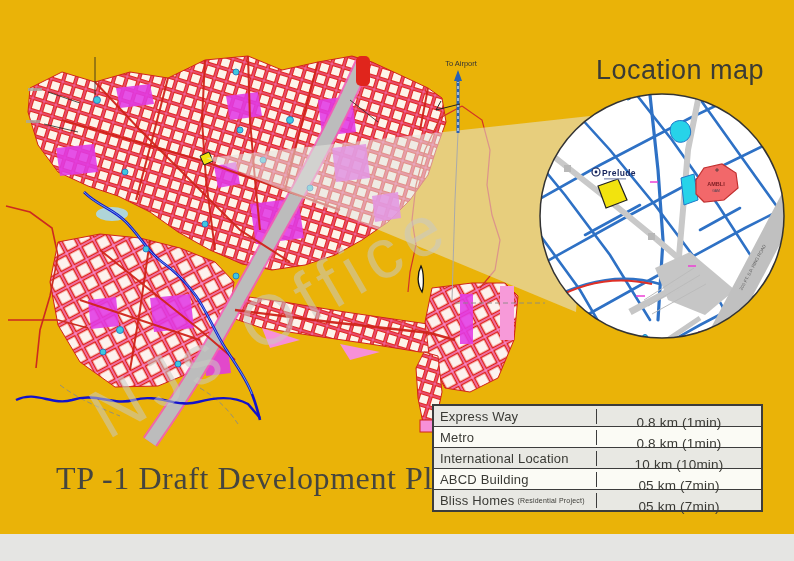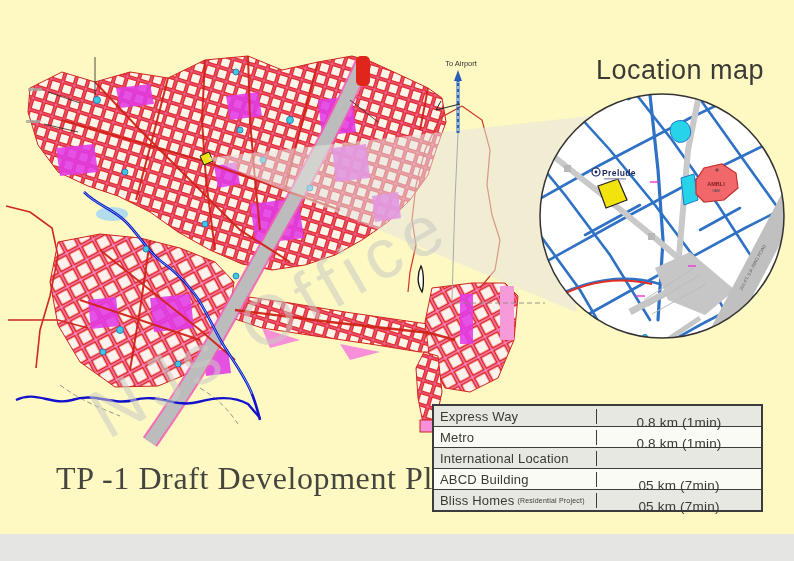--- a/index.html
+++ b/index.html
@@ -1,16 +1,16 @@
 <!DOCTYPE html>
 <html><head>
 <meta charset="utf-8">
 <style>
   html,body{margin:0;padding:0;background:#d8d8d6;}
-  .stage{position:relative;width:794px;height:561px;background:#fef9c3;overflow:hidden;
+  .stage{position:relative;width:794px;height:561px;background:#eab308;overflow:hidden;
          font-family:"Liberation Sans",sans-serif;}
   .map-svg{position:absolute;left:0;top:0;}
   .footer-strip{position:absolute;left:0;top:534px;width:794px;height:27px;background:#e5e5e3;}
   .title-location{position:absolute;left:596px;top:55px;font-size:27px;color:#3b3b35;
                   letter-spacing:.5px;white-space:nowrap;}
   .title-main{position:absolute;left:56px;top:460px;font-size:32px;color:#45453f;
               letter-spacing:.6px;white-space:nowrap;font-family:Liberation Serif, serif;}
   .dist-table{position:absolute;left:432px;top:404px;width:331px;border:2px solid #3c3c3c;
               background:#fbfbf5;box-sizing:border-box;}
   .dist-row{display:flex;height:20px;border-top:1px solid #3c3c3c;align-items:center;}
@@ -263,20 +263,21 @@
       <span>Metro</span>
       <span class="note"></span>
     </div>
     <div class="cell-dist">0.8 km (1min)</div>
   </div>
   <div class="dist-row">
     <div class="cell-place">
       <span>International Location</span>
       <span class="note"></span>
     </div>
+    <div class="cell-dist">10 km (10min)</div>
   </div>
   <div class="dist-row">
     <div class="cell-place">
       <span>ABCD Building</span>
       <span class="note"></span>
     </div>
     <div class="cell-dist">05 km (7min)</div>
   </div>
   <div class="dist-row">
     <div class="cell-place">

